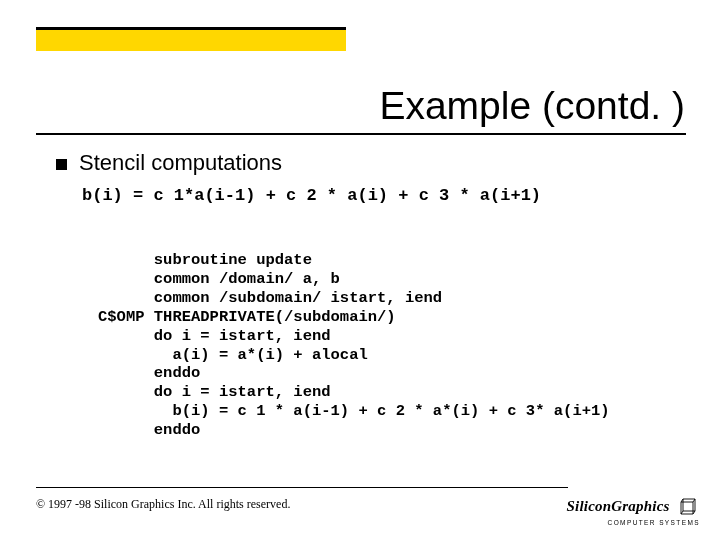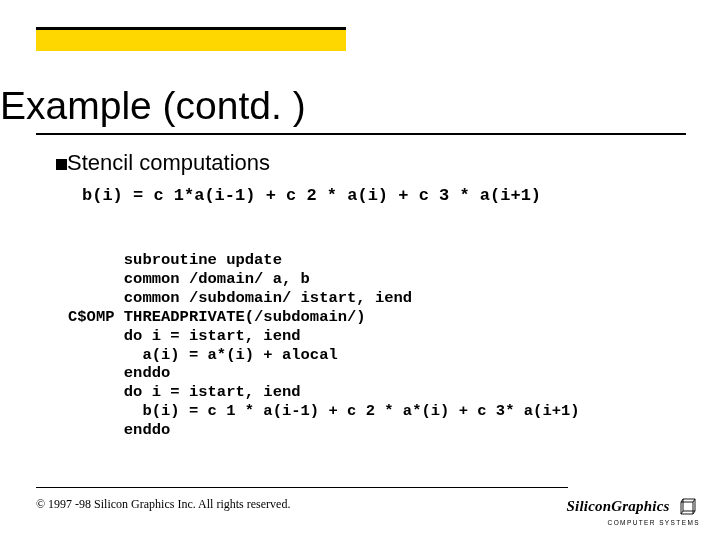--- a/index.html
+++ b/index.html
@@ -8,57 +8,57 @@
   .topband {
     position: absolute;
     top: 27px; left: 36px;
     width: 310px; height: 24px;
     background: #ffd700;
     border-top: 3px solid #000;
   }
   .title {
     position: absolute;
     top: 84px; left: 0; width: 685px;
-    text-align: left;
+    text-align: right;
     font-size: 39px;
     font-weight: 400;
     color: #000;
     font-family: Arial, sans-serif;
   }
   .title-rule {
     position: absolute;
     top: 133px; left: 36px; width: 650px;
     border-top: 2px solid #000;
   }
   .body {
     position: absolute;
     top: 150px; left: 56px; width: 620px;
   }
-  .bullet-row { display: flex; align-items: baseline; }
+  .bullet-row { display: flex; align-items: baseline; gap: 12px; }
   .bullet-square {
     width: 11px; height: 11px; background: #000; flex: 0 0 auto; margin-top: 6px;
   }
   .bullet-text { font-size: 22px; color: #000; }
   .eqn {
     font-family: "Courier New", Courier, monospace;
     font-weight: bold;
     font-size: 17px;
     color: #000;
     margin-top: 10px;
     margin-left: 26px;
     white-space: pre;
   }
   .codeblock {
     font-family: "Courier New", Courier, monospace;
     font-weight: bold;
     font-size: 15.5px;
     color: #000;
     line-height: 1.22;
     margin-top: 46px;
-    margin-left: 12px;
+    margin-left: 42px;
     white-space: pre;
   }
   .footer-rule {
     position: absolute;
     left: 36px; width: 532px; top: 487px;
     border-top: 1px solid #000;
   }
   .footer {
     position: absolute;
     left: 36px; top: 497px;

